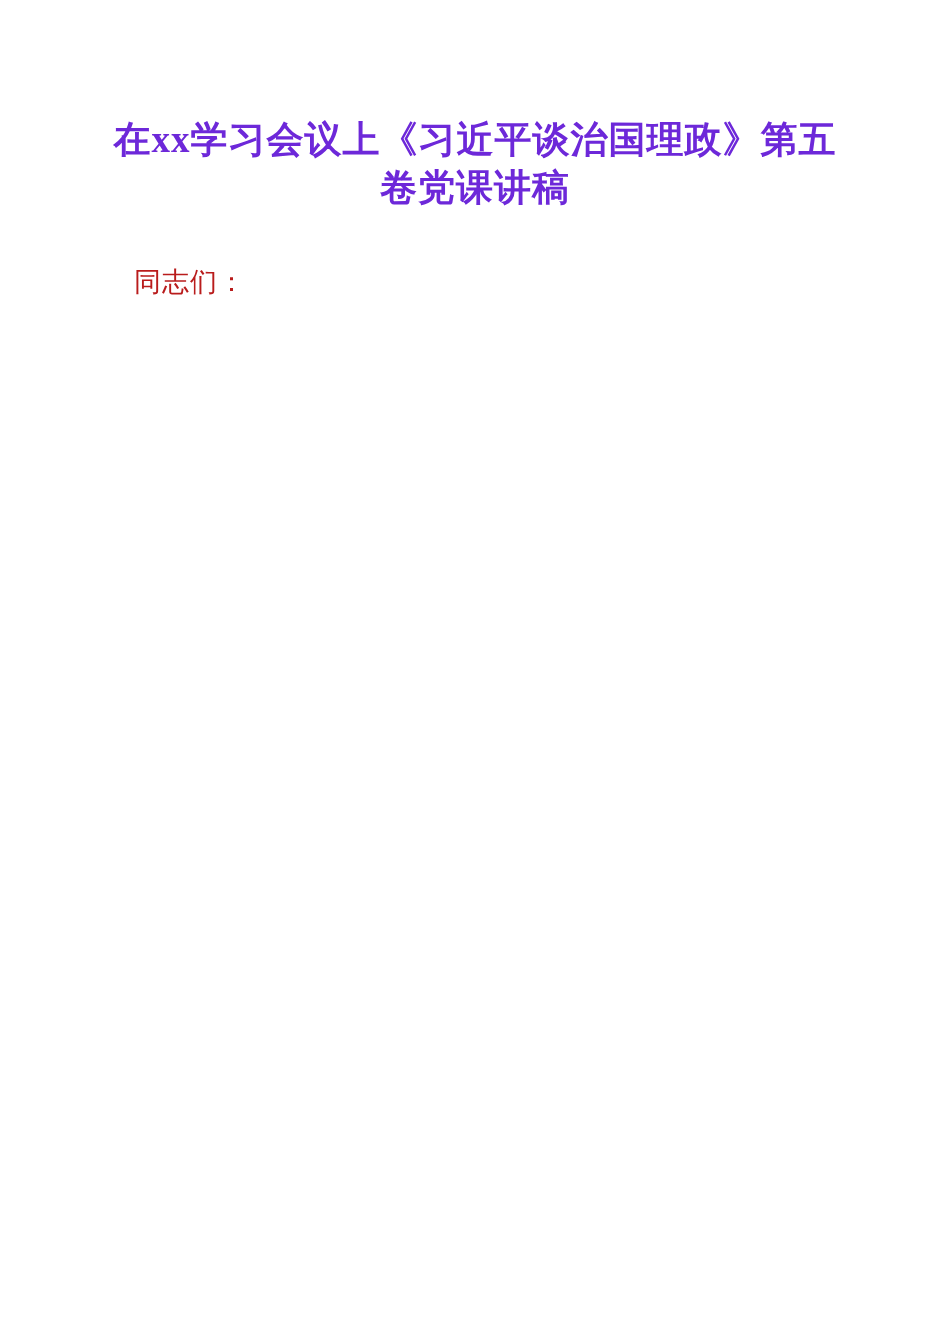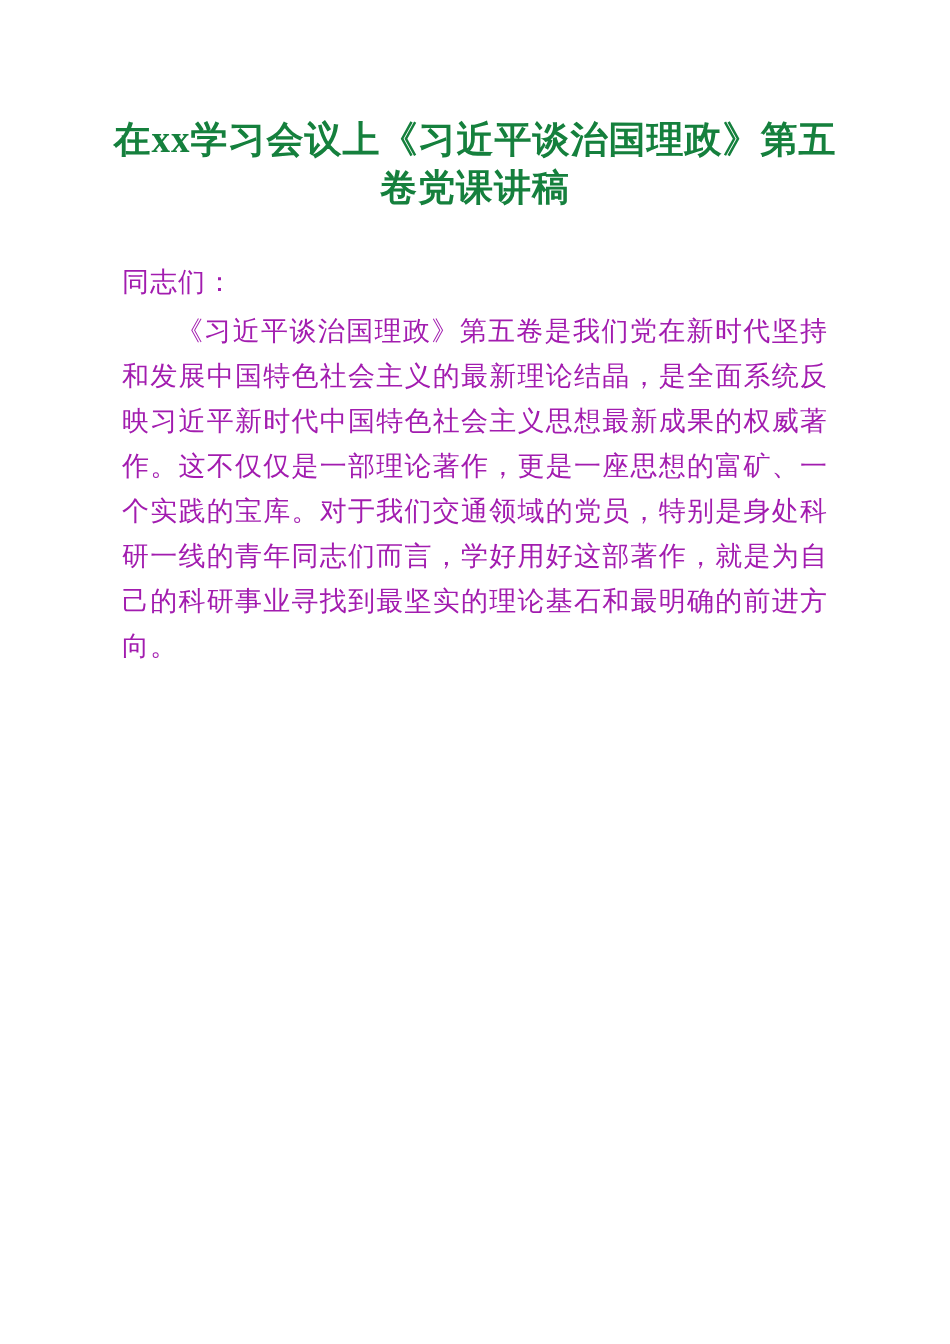--- a/index.html
+++ b/index.html
@@ -15,42 +15,41 @@
     overflow: hidden;
     font-family: "Liberation Serif", "DejaVu Serif", serif;
   }
   .doc-title {
     margin: 0 100px;
     padding-top: 116px;
     font-size: 37px;
     line-height: 48px;
     font-weight: 700;
     text-align: center;
-    color: #15803d;
+    color: #6d28d9;
     letter-spacing: 1px;
   }
   .doc-body {
     margin: 48px 118px 0 118px;
   }
   .doc-body p.para {
-    margin: 4px;
+    margin: 16px;
     font-size: 27px;
     line-height: 45px;
-    color: #a21caf;
+    color: #b91c1c;
     text-align: justify;
     text-justify: inter-ideograph;
     letter-spacing: 1px;
     word-break: break-all;
   }
   .doc-body p.para.indent {
     text-indent: 2em;
   }
 </style>
 </head>
 <body>
 
 <div class="page">
   <h1 class="doc-title">在xx学习会议上《习近平谈治国理政》第五卷党课讲稿</h1>
   <div class="doc-body">
       <p class="para">同志们：</p>
-      <p class="para indent">《习近平谈治国理政》第五卷是我们党在新时代坚持和发展中国特色社会主义的最新理论结晶，是全面系统反映习近平新时代中国特色社会主义思想最新成果的权威著作。这不仅仅是一部理论著作，更是一座思想的富矿、一个实践的宝库。对于我们交通领域的党员，特别是身处科研一线的青年同志们而言，学好用好这部著作，就是为自己的科研事业寻找到最坚实的理论基石和最明确的前进方向。</p>
     </div>
 </div>
 
 </body></html>

